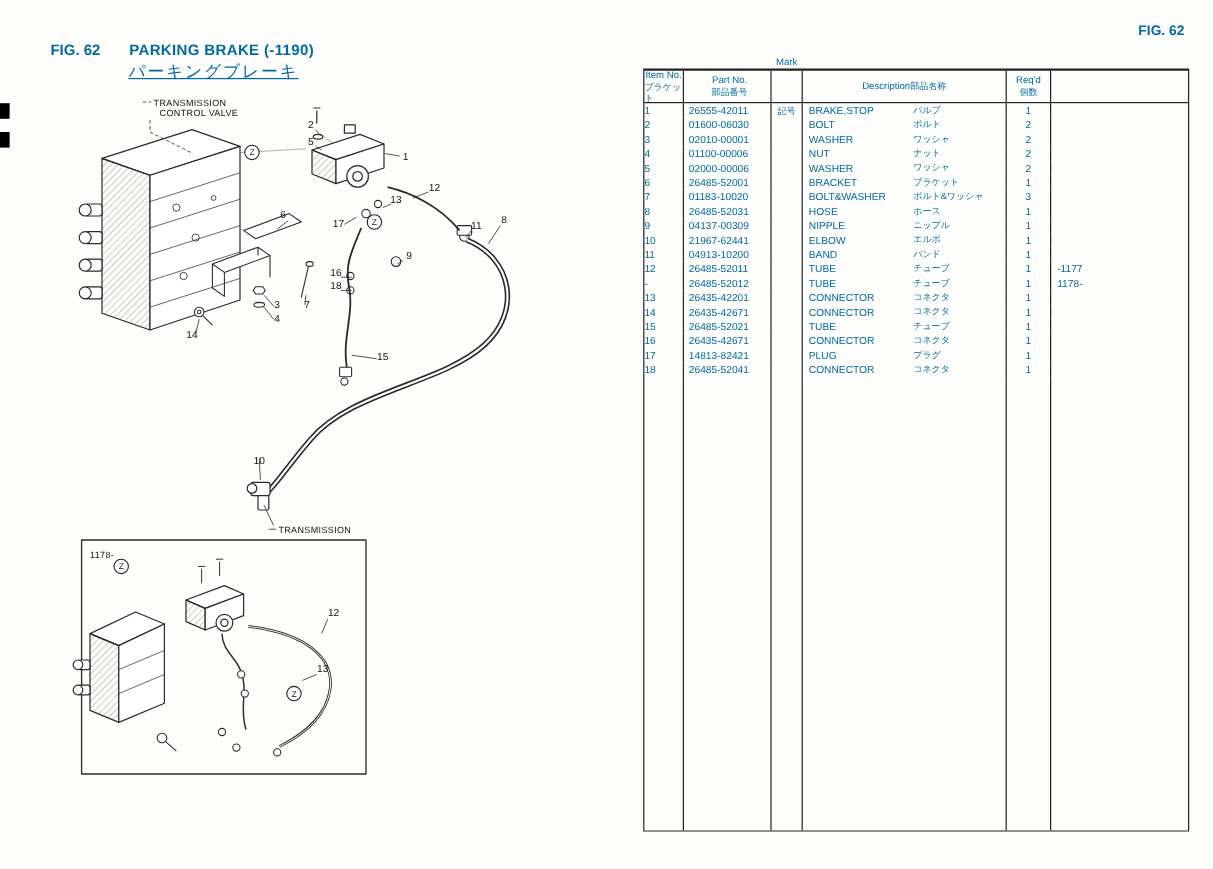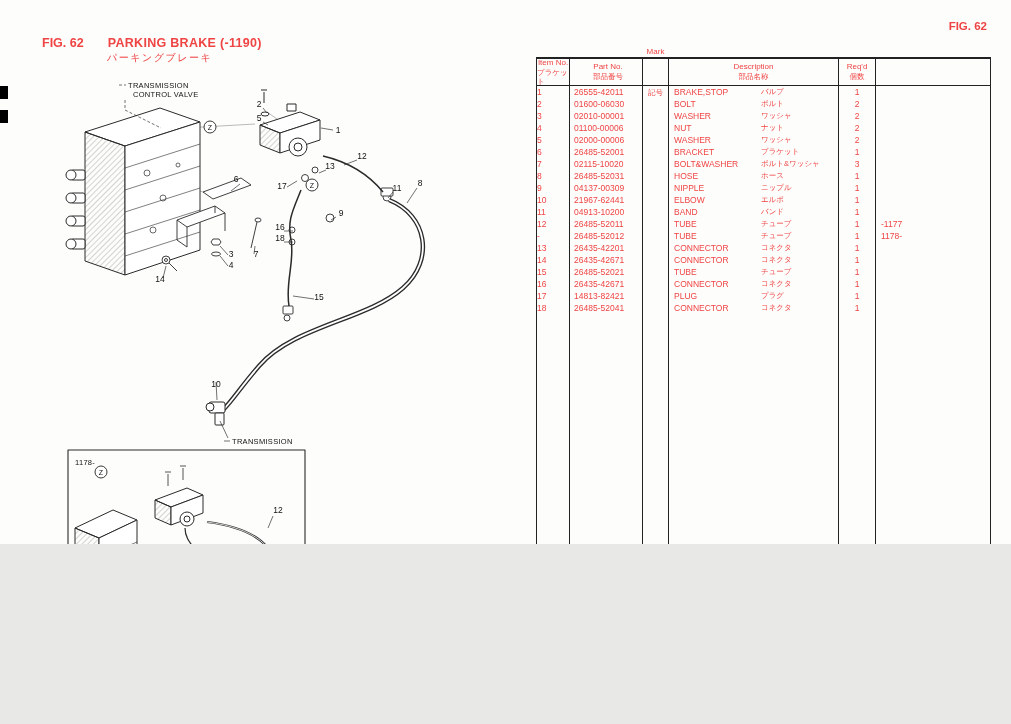--- a/index.html
+++ b/index.html
@@ -1,24 +1,24 @@
 <!DOCTYPE html>
 <html><head>
 <meta charset="utf-8">
 <style>
   html,body{margin:0;padding:0;background:#e8e8e6;}
-  .page{position:relative;width:1011px;height:544px;background:#fdfdfb;overflow:hidden;
-        font-family:"Liberation Sans",sans-serif;color:#ef4444;margin:0 auto;}
+  .page{position:relative;width:1011px;height:724px;background:#fdfdfb;overflow:hidden;
+        font-family:"Liberation Sans",sans-serif;color:#0369a1;margin:0 auto;}
   .edge-mark{position:absolute;left:0;width:8px;height:13px;background:#000;}
   .m1{top:86px;} .m2{top:110px;}
   .corner-fig{position:absolute;right:24px;top:20px;font-weight:bold;font-size:11.5px;}
   .title-row{position:absolute;left:42px;top:33px;}
   .fig-label{font-weight:bold;font-size:12.5px;}
   .fig-title{font-weight:bold;font-size:12.5px;margin-left:24px;letter-spacing:0.3px;}
-  .title-jp{position:absolute;left:107px;top:51px;font-size:10px;letter-spacing:1.5px;}
+  .title-jp{position:absolute;left:107px;top:51px;font-size:14px;letter-spacing:1.5px;text-decoration:underline;}
   #diagram-svg{position:absolute;left:35px;top:70px;width:470px;height:590px;}
   .callout{font-size:8.5px;fill:#111;text-anchor:middle;font-family:"Liberation Sans",sans-serif;}
   .dlabel{font-size:7.5px;fill:#111;font-family:"Liberation Sans",sans-serif;letter-spacing:0.3px;}
   .zcirc{fill:#fff;stroke:#222;stroke-width:0.9;}
   .ztext{font-size:7px;fill:#111;text-anchor:middle;font-family:"Liberation Sans",sans-serif;}
   
   .parts-table{position:absolute;left:536px;top:57px;width:455px;height:636px;
                border:1px solid #222;border-top-width:2px;display:flex;flex-direction:column;
                box-sizing:border-box;background:#fdfdfb;}
   .thead{display:flex;border-bottom:1px solid #222;height:26px;flex:none;}
@@ -227,21 +227,21 @@
         <span class="h-jp">ブラケット</span>
       </div>
       <div class="hc c-part">
         <span class="h-en">Part No.</span>
         <span class="h-jp">部品番号</span>
       </div>
       <div class="hc c-mark">
         <span class="h-en">Mark</span>
         <span class="h-jp">記号</span>
       </div>
-      <div class="hc c-desc" style="flex-direction:column;">
+      <div class="hc c-desc" style="flex-direction:row;">
         <span class="h-en">Description</span>
         <span class="h-jp">部品名称</span>
       </div>
       <div class="hc c-qty">
         <span class="h-en">Req'd</span>
         <span class="h-jp">個数</span>
       </div>
     </div>
     <div class="tbody">
         <div class="trow">
@@ -305,21 +305,21 @@
           <div class="tc c-mark"></div>
           <div class="tc c-desc">
             <span class="desc-en">BRACKET</span>
             <span class="desc-jp">ブラケット</span>
           </div>
           <div class="tc c-qty">1</div>
           <div class="tc c-remarks"></div>
         </div>
         <div class="trow">
           <div class="tc c-item">7</div>
-          <div class="tc c-part">02115-10020</div>
+          <div class="tc c-part">01183-10020</div>
           <div class="tc c-mark"></div>
           <div class="tc c-desc">
             <span class="desc-en">BOLT&amp;WASHER</span>
             <span class="desc-jp">ボルト&amp;ワッシャ</span>
           </div>
           <div class="tc c-qty">3</div>
           <div class="tc c-remarks"></div>
         </div>
         <div class="trow">
           <div class="tc c-item">8</div>

